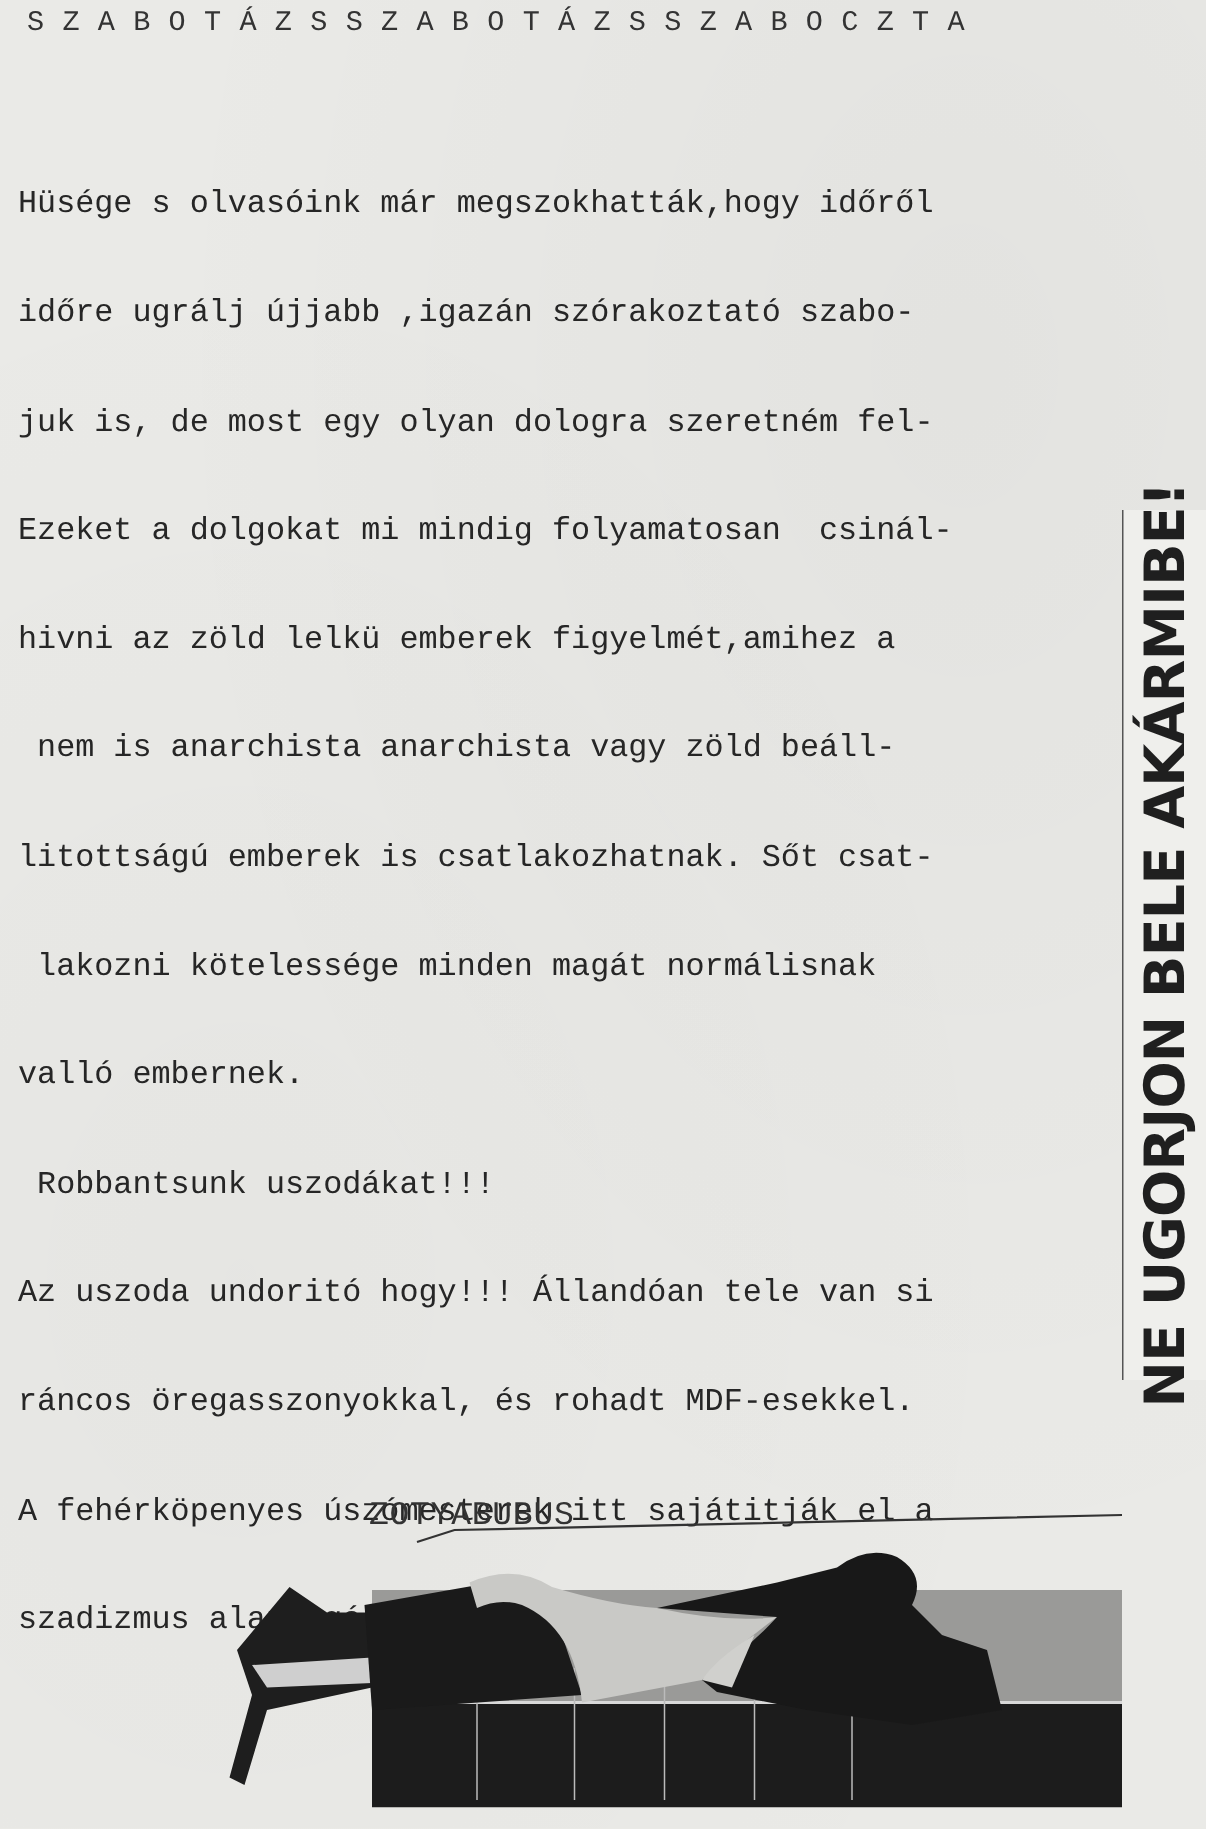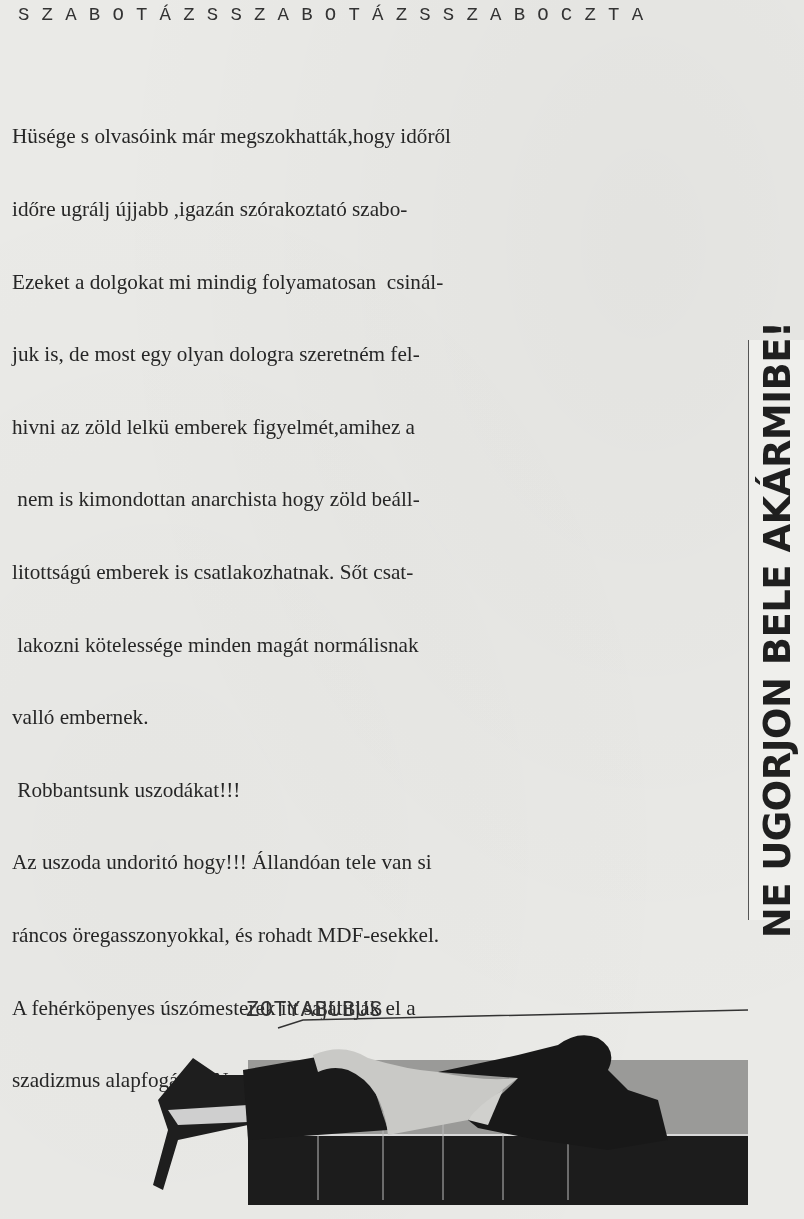--- a/index.html
+++ b/index.html
@@ -20,21 +20,21 @@
   .header {
     position: absolute; left: 18px; top: 4px;
     font-size: 19px; letter-spacing: 12.2px; white-space: nowrap;
     color: #333;
   }
   .body-text {
     position: absolute; left: 12px; top: 76px; width: 760px;
     font-size: 21.2px; line-height: 24.2px;
     white-space: pre; color: #262626;
   }
-  .line { display: block; height: 24.2px; font-family: Liberation Serif, serif; }
+  .line { display: block; height: 24.2px; }
   .signature {
     position: absolute; left: 246px; top: 976px;
     font-size: 22px; letter-spacing: 0.5px; color: #333; margin-top: 22px;
   }
   .banner {
     position: absolute; left: 748px; top: 340px; width: 56px; height: 580px;
     border-left: 1.5px solid #555;
     background: #efefec;
   }
   .banner-text {
@@ -53,24 +53,24 @@
 </head>
 <body>
 
 <div class="page">
 
   <div class="header">SZABOTÁZSSZABOTÁZSSZABOCZTA</div>
 
   <div class="body-text">
     <span class="line">Hüsége s olvasóink már megszokhatták,hogy időről</span>
     <span class="line">időre ugrálj újjabb ,igazán szórakoztató szabo-</span>
+    <span class="line">juk is, de most egy olyan dologra szeretném fel-</span>
     <span class="line">Ezeket a dolgokat mi mindig folyamatosan  csinál-</span>
-    <span class="line">juk is, de most egy olyan dologra szeretném fel-</span>
     <span class="line">hivni az zöld lelkü emberek figyelmét,amihez a</span>
-    <span class="line"> nem is kimondottan anarchista hogy zöld beáll-</span>
+    <span class="line"> nem is anarchista anarchista vagy zöld beáll-</span>
     <span class="line">litottságú emberek is csatlakozhatnak. Sőt csat-</span>
     <span class="line"> lakozni kötelessége minden magát normálisnak</span>
     <span class="line">valló embernek.</span>
     <span class="line"> Robbantsunk uszodákat!!!</span>
     <span class="line">Az uszoda undoritó hogy!!! Állandóan tele van si</span>
     <span class="line">ráncos öregasszonyokkal, és rohadt MDF-esekkel.</span>
     <span class="line">A fehérköpenyes úszómesterek itt sajátitják el a</span>
     <span class="line">szadizmus alapfogásait.Ne ugrálj!Ne szaladgálj!</span>
     
     

